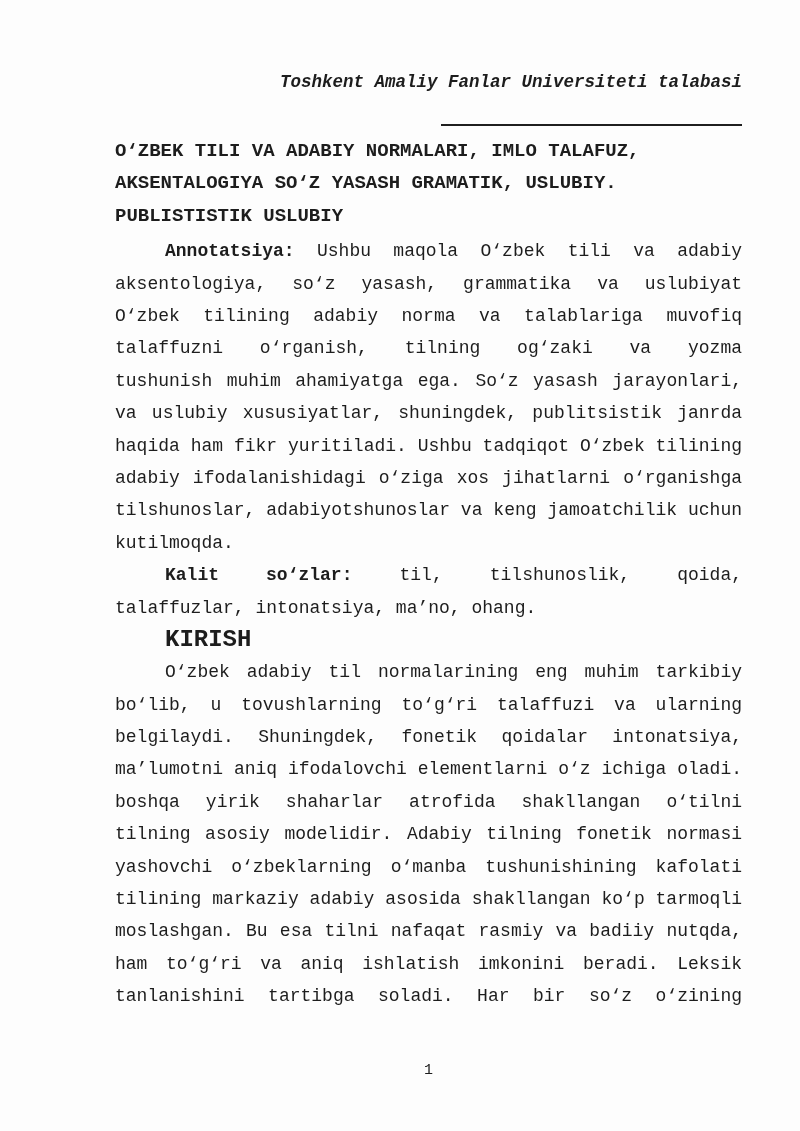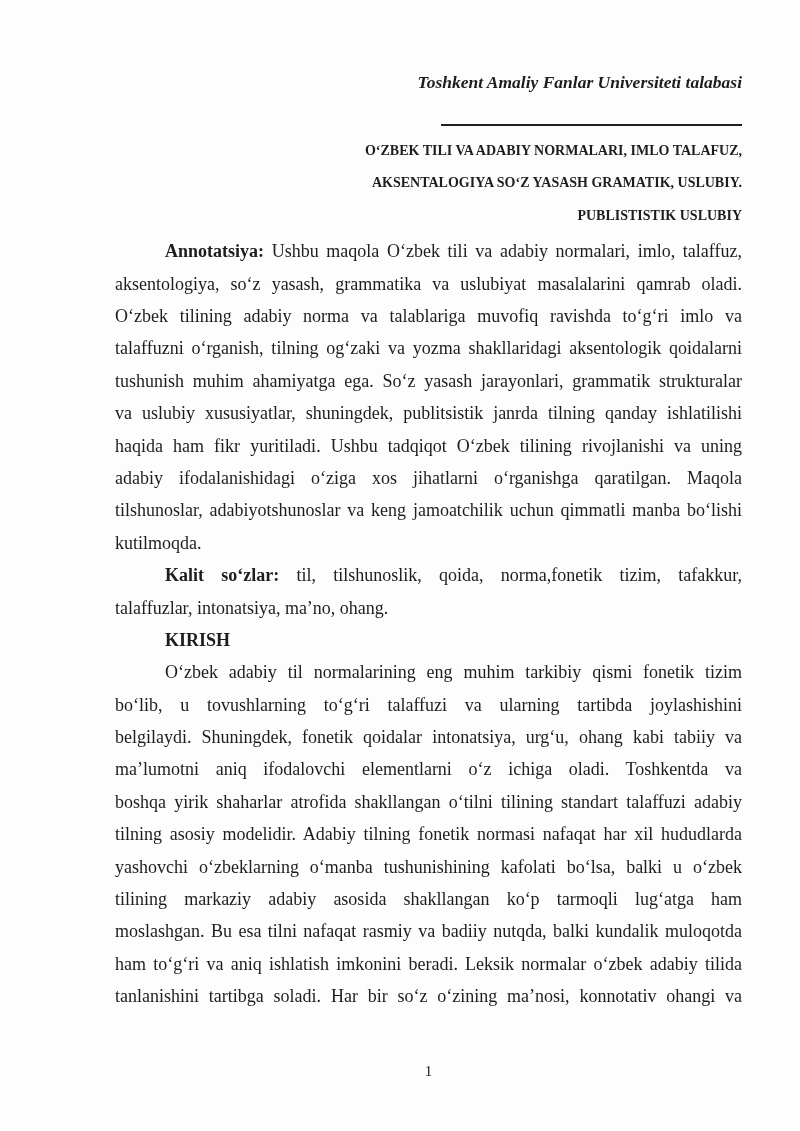--- a/index.html
+++ b/index.html
@@ -6,21 +6,21 @@
     margin: 0;
     padding: 0;
     background: #ffffff;
   }
   .page {
     position: relative;
     width: 800px;
     height: 1131px;
     background: #fdfdfd;
     overflow: hidden;
-    font-family: Liberation Serif, serif;
+    font-family: Liberation Mono, monospace;
     color: #1d1d1d;
   }
   .content {
     position: absolute;
     left: 115px;
     top: 0;
     width: 627px;
   }
   .doc-header {
     margin-top: 71px;
@@ -31,23 +31,23 @@
     line-height: 22px;
   }
   .header-rule {
     width: 301px;
     height: 0;
     border-top: 2px solid #1f1f1f;
     margin: 31px 0 0 auto;
   }
   .doc-title {
     margin: 9px 0 0 0;
-    font-size: 14px;
+    font-size: 19px;
     font-weight: bold;
-    text-align: right;
+    text-align: left;
     line-height: 32.4px;
   }
   .title-line { display: block; }
   .para {
     margin: 0;
     font-size: 18px;
     line-height: 32.4px;
   }
   .para-first { margin-top: 3px; }
   .tline {
@@ -56,21 +56,21 @@
     line-height: 32.4px;
     height: 32.4px;
     overflow: hidden;
   }
   .tline.ind { padding-left: 50px; }
   .tline.lleft { text-align-last: left; }
   .section-heading {
     font-weight: bold;
     padding-left: 50px;
     line-height: 32.4px;
-    font-size: 18px;
+    font-size: 24px;
   }
   .lead-label { font-weight: bold; }
   .page-number {
     position: absolute;
     top: 1062px;
     left: 115px;
     width: 627px;
     text-align: center;
     font-size: 15px;
     line-height: 18px;

